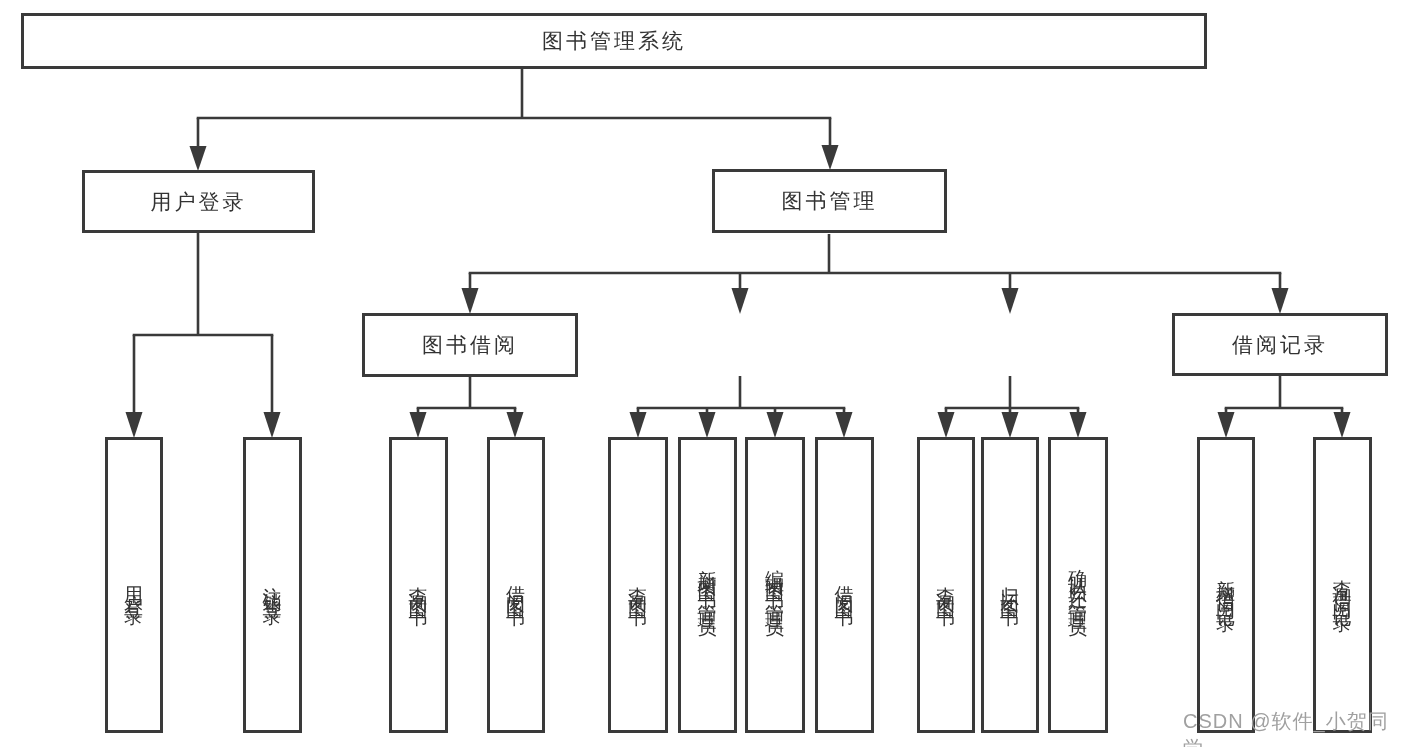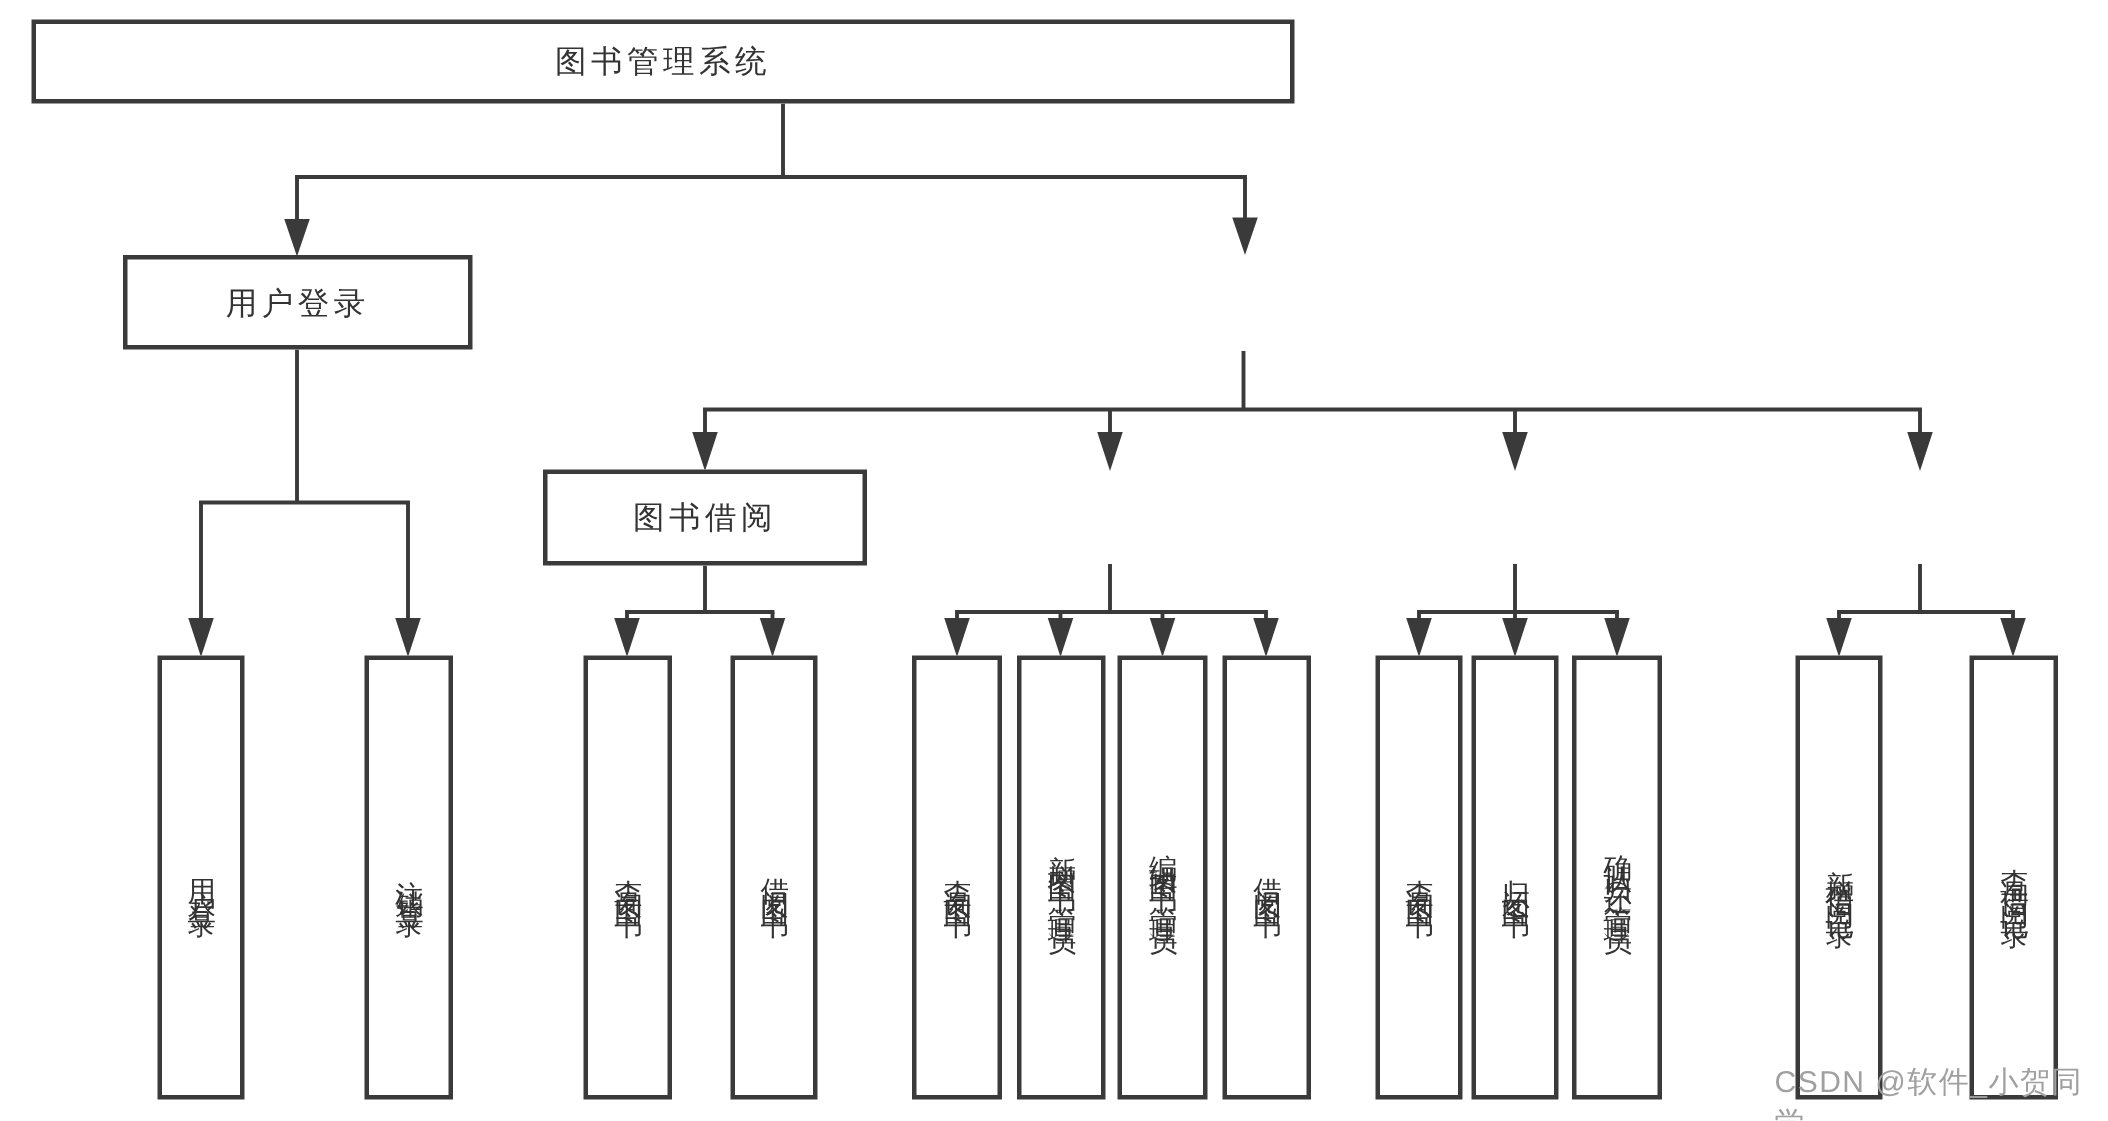--- a/index.html
+++ b/index.html
@@ -107,30 +107,36 @@
     <g>
       <line x1="1280" y1="376" x2="1280" y2="408"></line>
       <line x1="1224.7" y1="408" x2="1343.3" y2="408"></line>
       <line x1="1226" y1="408" x2="1226" y2="414"></line>
       <polygon points="1217.5,412 1234.5,412 1226,438"></polygon>
       <line x1="1342" y1="408" x2="1342" y2="414"></line>
       <polygon points="1333.5,412 1350.5,412 1342,438"></polygon>
     </g>
   </svg>
 
-  <div class="node" style="left:21px;top:13px;width:842px;height:56px;">
+  <div class="node" style="left:21px;top:13px;width:1186px;height:56px;">
     <span>图书管理系统</span>
   </div>
 
   <div class="node" style="left:82px;top:170px;width:233px;height:63px;">
     <span>用户登录</span>
   </div>
+  <div class="node" style="left:712px;top:169px;width:235px;height:64px;">
+    <span>图书管理</span>
+  </div>
 
   <div class="node" style="left:362px;top:313px;width:216px;height:64px;">
     <span>图书借阅</span>
+  </div>
+  <div class="node" style="left:1172px;top:313px;width:216px;height:63px;">
+    <span>借阅记录</span>
   </div>
 
   <div class="leaf" style="left:105px;width:58px;">
     <span class="vtext">用户登录</span>
   </div>
   <div class="leaf" style="left:243px;width:59px;">
     <span class="vtext">注销登录</span>
   </div>
 
   <div class="leaf" style="left:389px;width:59px;">

